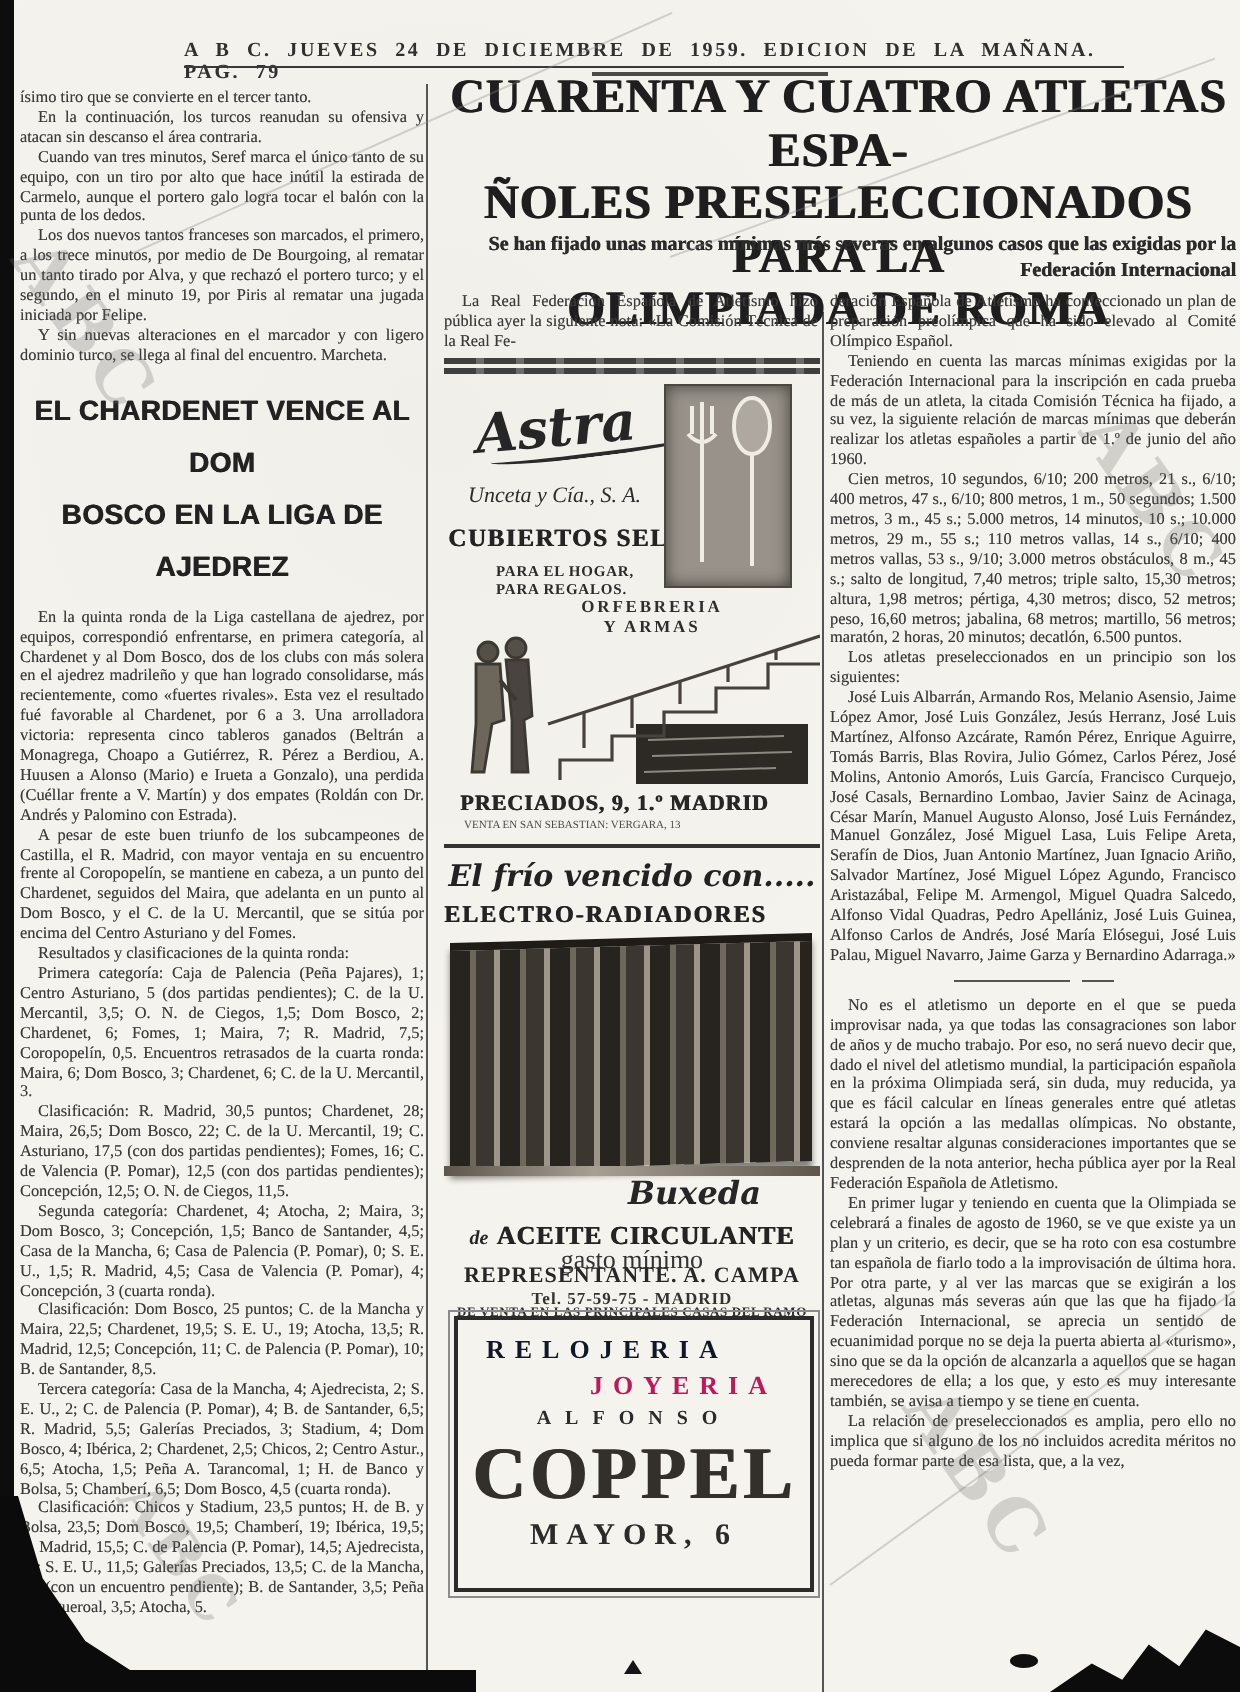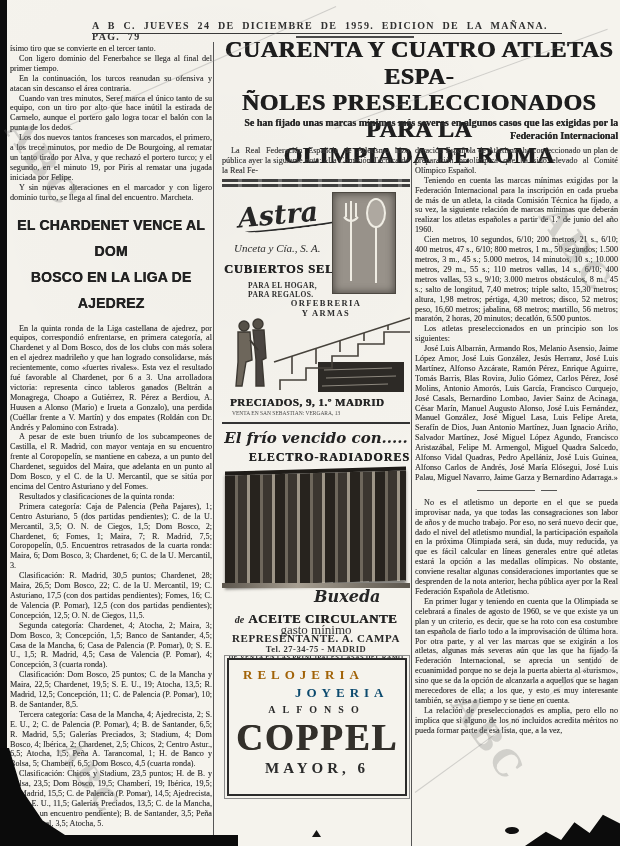--- a/index.html
+++ b/index.html
@@ -78,21 +78,21 @@
   .astra-illus{position:absolute;left:0;top:126px;width:188px;height:78px;}
   .astra-address{position:absolute;left:8px;top:206px;font-weight:bold;font-size:11px;
     letter-spacing:.5px;color:#262626;text-shadow:.4px 0 currentColor;text-align:right;}
   .astra-address-small{position:absolute;left:10px;top:220px;font-size:5.5px;color:#4a4a4a;}
   .ad-rule{position:absolute;left:222px;width:188px;height:2px;background:#333;}
   .ad-rule.a1{top:422px;}
   
   .ad-electro{position:absolute;left:222px;top:425px;width:188px;height:231px;}
   .electro-script{position:absolute;left:0;top:4px;width:100%;text-align:center;
     font-family:"DejaVu Serif",serif;font-style:italic;font-weight:bold;font-size:15px;color:#222;}
-  .electro-title{position:absolute;left:0;top:25px;width:100%;text-align:right;
+  .electro-title{position:absolute;left:0;top:25px;width:100%;text-align:left;
     font-weight:bold;font-size:12px;letter-spacing:1px;color:#232323;text-shadow:.4px 0 currentColor;}
   .radiator{position:absolute;left:3px;top:44px;width:181px;height:110px;
     background:repeating-linear-gradient(90deg,#27231e 0 10px,#6e675c 10px 13px,#3b3630 13px 22px,#9d9587 22px 25px);
     border-top:4px solid #1f1c18;transform:skewY(-1.6deg);box-shadow:0 4px 3px rgba(40,38,34,.55);}
   .radiator-base{position:absolute;left:0;top:158px;width:188px;height:5px;
     background:linear-gradient(90deg,#5c564d,#a79f92 40%,#5c564d);}
   .electro-brand{position:absolute;left:92px;top:162px;font-family:"DejaVu Serif",serif;
     font-style:italic;font-weight:bold;font-size:16px;color:#262626;}
   .electro-prod-line{position:absolute;left:0;top:184px;width:100%;text-align:center;color:#242424;}
   .electro-de{font-style:italic;font-size:10px;font-weight:bold;margin-right:4px;}
@@ -101,23 +101,23 @@
   .electro-rep{position:absolute;left:0;top:207px;width:100%;text-align:center;
     font-weight:bold;font-size:11px;letter-spacing:.6px;color:#272727;}
   .electro-tel{position:absolute;left:0;top:219px;width:100%;text-align:center;
     font-weight:bold;font-size:8.5px;letter-spacing:.5px;color:#333;}
   .electro-footer{position:absolute;left:0;top:228px;width:100%;text-align:center;
     font-weight:bold;font-size:6.5px;letter-spacing:.3px;color:#2f2f2f;}
   
   .ad-coppel{position:absolute;left:227px;top:658px;width:176px;height:134px;
     border:2.5px solid #2b2b2b;outline:1px solid #8b8b8b;outline-offset:2px;background:#f5f3ed;}
   .coppel-l1{position:absolute;left:14px;top:7px;font-weight:bold;font-size:13px;
-    letter-spacing:5px;color:#a16207;}
+    letter-spacing:5px;color:#0f172a;}
   .coppel-l2{position:absolute;left:66px;top:25px;font-weight:bold;font-size:13px;
-    letter-spacing:5px;color:#0c4a6e;}
+    letter-spacing:5px;color:#be185d;}
   .coppel-l3{position:absolute;left:0;top:44px;width:100%;text-align:center;
     font-weight:bold;font-size:10px;letter-spacing:7px;color:#2b2b2b;}
   .coppel-brand{position:absolute;left:0;top:56px;width:100%;text-align:center;
     font-weight:bold;font-size:37px;letter-spacing:2px;color:#33302b;text-shadow:.8px 0 currentColor;}
   .coppel-l4{position:absolute;left:0;top:100px;width:100%;text-align:center;
     font-weight:bold;font-size:15px;letter-spacing:4px;color:#2b2b2b;}
   
   .dash-divider{display:flex;justify-content:center;align-items:center;gap:6px;margin:7px 0;}
   .dash-divider .bar{height:1px;background:#555;}
   .dash-divider .b1{width:58px;}
@@ -130,21 +130,20 @@
 
   <div class="masthead">A B C. JUEVES 24 DE DICIEMBRE DE 1959. EDICION DE LA MAÑANA. PAG. 79</div>
   <div class="masthead-rule"></div>
   <div class="masthead-rule2"></div>
 
   <div class="vrule v1"></div>
   <div class="vrule v2"></div>
 
   <div class="col-left newsbody">
     <p class="noindent">ísimo tiro que se convierte en el tercer tanto.</p>
-    <p>Con ligero dominio del Fenerbahce se llega al final del primer tiempo.</p>
     <p>En la continuación, los turcos reanudan su ofensiva y atacan sin descanso el área contraria.</p>
     <p>Cuando van tres minutos, Seref marca el único tanto de su equipo, con un tiro por alto que hace inútil la estirada de Carmelo, aunque el portero galo logra tocar el balón con la punta de los dedos.</p>
     <p>Los dos nuevos tantos franceses son marcados, el primero, a los trece minutos, por medio de De Bourgoing, al rematar un tanto tirado por Alva, y que rechazó el portero turco; y el segundo, en el minuto 19, por Piris al rematar una jugada iniciada por Felipe.</p>
     <p>Y sin nuevas alteraciones en el marcador y con ligero dominio turco, se llega al final del encuentro. Marcheta.</p>
     <div class="chess-head">
       <div>EL CHARDENET VENCE AL DOM</div>
       <div>BOSCO EN LA LIGA DE AJEDREZ</div>
     </div>
     <p>En la quinta ronda de la Liga castellana de ajedrez, por equipos, correspondió enfrentarse, en primera categoría, al Chardenet y al Dom Bosco, dos de los clubs con más solera en el ajedrez madrileño y que han logrado consolidarse, más recientemente, como «fuertes rivales». Esta vez el resultado fué favorable al Chardenet, por 6 a 3. Una arrolladora victoria: representa cinco tableros ganados (Beltrán a Monagrega, Choapo a Gutiérrez, R. Pérez a Berdiou, A. Huusen a Alonso (Mario) e Irueta a Gonzalo), una perdida (Cuéllar frente a V. Martín) y dos empates (Roldán con Dr. Andrés y Palomino con Estrada).</p>
     <p>A pesar de este buen triunfo de los subcampeones de Castilla, el R. Madrid, con mayor ventaja en su encuentro frente al Coropopelín, se mantiene en cabeza, a un punto del Chardenet, seguidos del Maira, que adelanta en un punto al Dom Bosco, y el C. de la U. Mercantil, que se sitúa por encima del Centro Asturiano y del Fomes.</p>
@@ -228,21 +227,21 @@
     <div class="electro-script">El frío vencido con.....</div>
     <div class="electro-title">ELECTRO-RADIADORES</div>
     <div class="radiator"></div>
     <div class="radiator-base"></div>
     <div class="electro-brand">Buxeda</div>
     <div class="electro-prod-line">
       <span class="electro-de">de</span><span class="electro-prod">ACEITE CIRCULANTE</span>
     </div>
     <div class="electro-sub">gasto mínimo</div>
     <div class="electro-rep">REPRESENTANTE. A. CAMPA</div>
-    <div class="electro-tel">Tel. 27-34-75 - MADRID</div>
+    <div class="electro-tel">Tel. 57-59-75 - MADRID</div>
     <div class="electro-footer">DE VENTA EN LAS PRINCIPALES CASAS DEL RAMO</div>
   </div>
 
   <div class="ad-coppel">
     <div class="coppel-l1">RELOJERIA</div>
     <div class="coppel-l2">JOYERIA</div>
     <div class="coppel-l3">ALFONSO</div>
     <div class="coppel-brand">COPPEL</div>
     <div class="coppel-l4">MAYOR, 6</div>
   </div>

